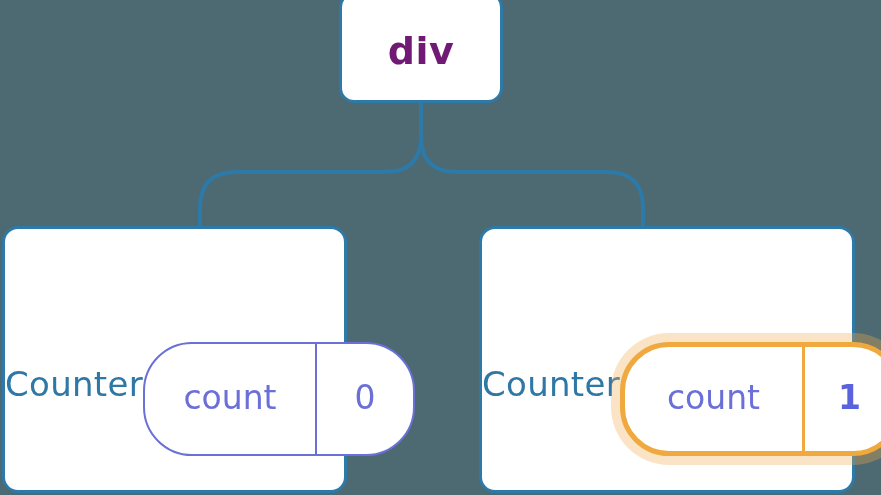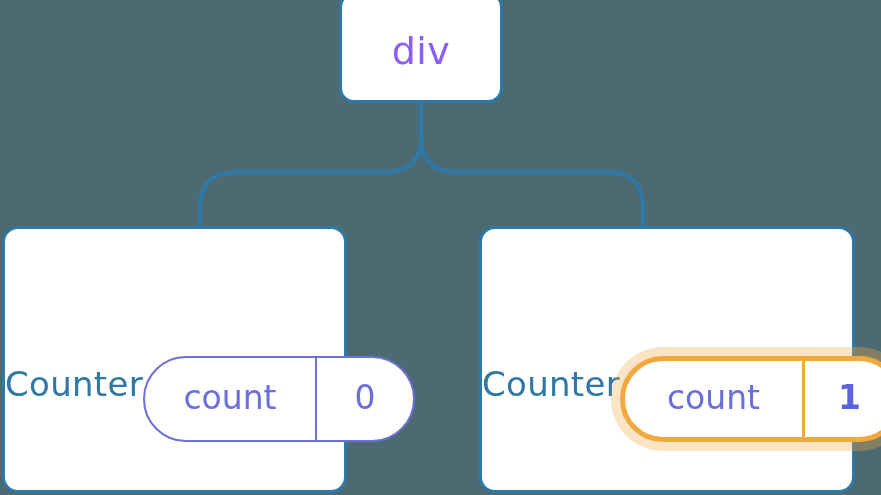--- a/index.html
+++ b/index.html
@@ -43,22 +43,22 @@
     width: 164px;
     height: 111px;
     border-radius: 15px;
     display: flex;
     align-items: center;
     justify-content: center;
   }
   .root-label {
     font-family: "DejaVu Sans", sans-serif;
     font-size: 38px;
-    font-weight: 400;
-    color: #8b5cf6;
+    font-weight: 700;
+    color: #701a75;
     letter-spacing: 0.5px;
     line-height: 1;
     padding-top: 6px;
   }
 
   .child-node {
     border-radius: 16px;
     display: flex;
     flex-direction: row;
     align-items: center;
@@ -92,21 +92,21 @@
     margin-top: 30px;
     display: flex;
     align-items: center;
     justify-content: center;
   }
   .pill {
     position: relative;
     display: flex;
     align-items: stretch;
     box-sizing: border-box;
-    height: 86px;
+    height: 114px;
     border-radius: 49px;
     background: #ffffff;
   }
   .pill-plain {
     width: 272px;
     border: 2px solid #6b70d6;
   }
   .pill-highlight {
     width: 282px;
     border: 5px solid #f0a93f;

